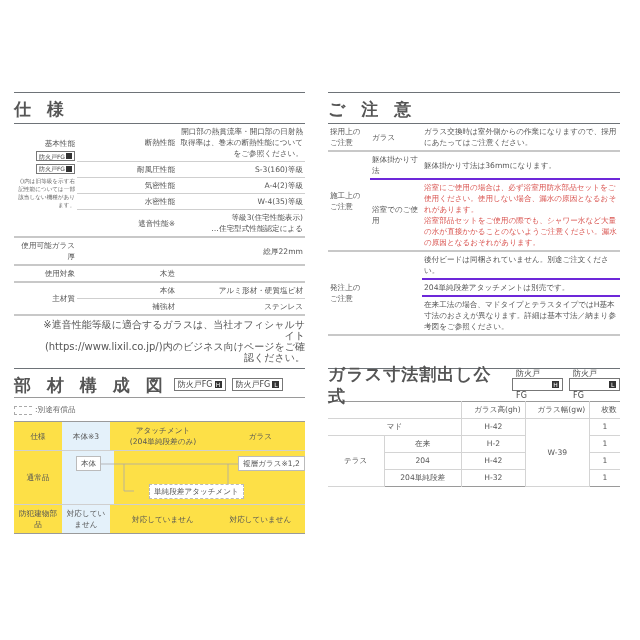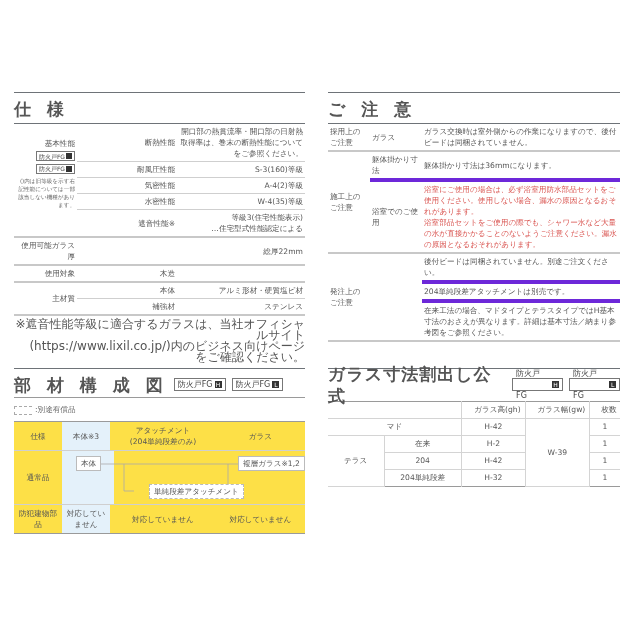--- a/index.html
+++ b/index.html
@@ -20,32 +20,32 @@
   #spec { left: 14px; top: 92px; width: 291px; text-align: right; }
   #spec .tbl { border-top: 1px solid #6e7378; margin-top: 2px; }
   #spec td { padding: 2px 2px; color: #555; }
   #spec tr.sep-thick td { border-top: 2px solid #c8c8c8; }
   #spec tr.sep-thin td.sub { border-top: 1px solid #cfcfcf; }
   #spec .c1 { width: 63px; }
   #spec .c2 { width: 100px; }
   .small-note { font-size: 5.6px; line-height: 8px; color:#666; margin-top:3px; }
   .mini-badge { display:inline-flex; align-items:center; border:1px solid #777; font-size:6px; height:10px; padding:0 2px; margin-top:2px; color:#444; }
   .mini-badge .sq { display:inline-block; width:6px; height:6px; background:#333; margin-left:1px; }
-  .foot { font-size: 12px; line-height: 11px; color: #555; margin-top: 3px; }
+  .foot { font-size: 10px; line-height: 11px; color: #555; margin-top: 3px; margin-left: 20px; }
   .foot .indent { padding-left: 8px; display:block; }
 
   
   #caution { left: 328px; top: 92px; width: 292px; }
   #caution .tbl { border-top: 1px solid #6e7378; margin-top: 2px; }
   #caution td { padding: 2px 2px; color: #555; }
   #caution .c1 { width: 42px; }
   #caution .c2 { width: 52px; }
   #caution .red { color: #d9534f; }
   #caution tr.thick td { border-top: 2px solid #c8c8c8; }
-  #caution tr.thin td.sub { border-top: 4px solid #6d28d9; }
+  #caution tr.thin td.sub { border-top: 2px solid #6d28d9; }
   #caution .tbl-bottom { border-bottom: 2px solid #c8c8c8; }
 
   
   #parts { left: 14px; top: 368px; width: 291px; }
   .legend { font-size: 7.6px; color:#666; margin-top:6px; display:flex; align-items:center; height:12px; }
   .legend .dash { display:inline-block; width:18px; height:9px; border:1px dashed #aaa; border-right:none; margin-right:3px; }
   .parts-tbl { margin-top:5px; background:#fde047; border-top:1px solid #9a9a9a; border-bottom:1px solid #9a9a9a; }
   .parts-tbl td { text-align:center; color:#555; padding: 3px 2px; }
   .parts-tbl tr + tr td { border-top: 1px solid #cfcfcf; }
   .parts-tbl .hl { background:#e4f1fa; }
@@ -137,21 +137,21 @@
 
 <div class="section" id="caution">
   <div class="sec-rule"></div>
   <div class="sec-title">ご 注 意</div>
   <div class="tbl tbl-bottom">
     <table>
       <tbody>
           <tr>
         <td class="c1">採用上のご注意</td>
         <td class="c2">ガラス</td>
-        <td>ガラス交換時は室外側からの作業になりますので、後付ビードは同梱されていません。</td>
+        <td>ガラス交換時は室外側からの作業になりますので、採用にあたってはご注意ください。</td>
       </tr>
       <tr class="thick">
         <td rowspan="2">施工上のご注意</td>
         <td>躯体掛かり寸法</td>
         <td>躯体掛かり寸法は36mmになります。</td>
       </tr>
       <tr class="thin">
         <td class="sub">浴室でのご使用</td>
         <td class="sub red">
           <div>浴室にご使用の場合は、必ず浴室用防水部品セットをご使用ください。使用しない場合、漏水の原因となるおそれがあります。</div>

